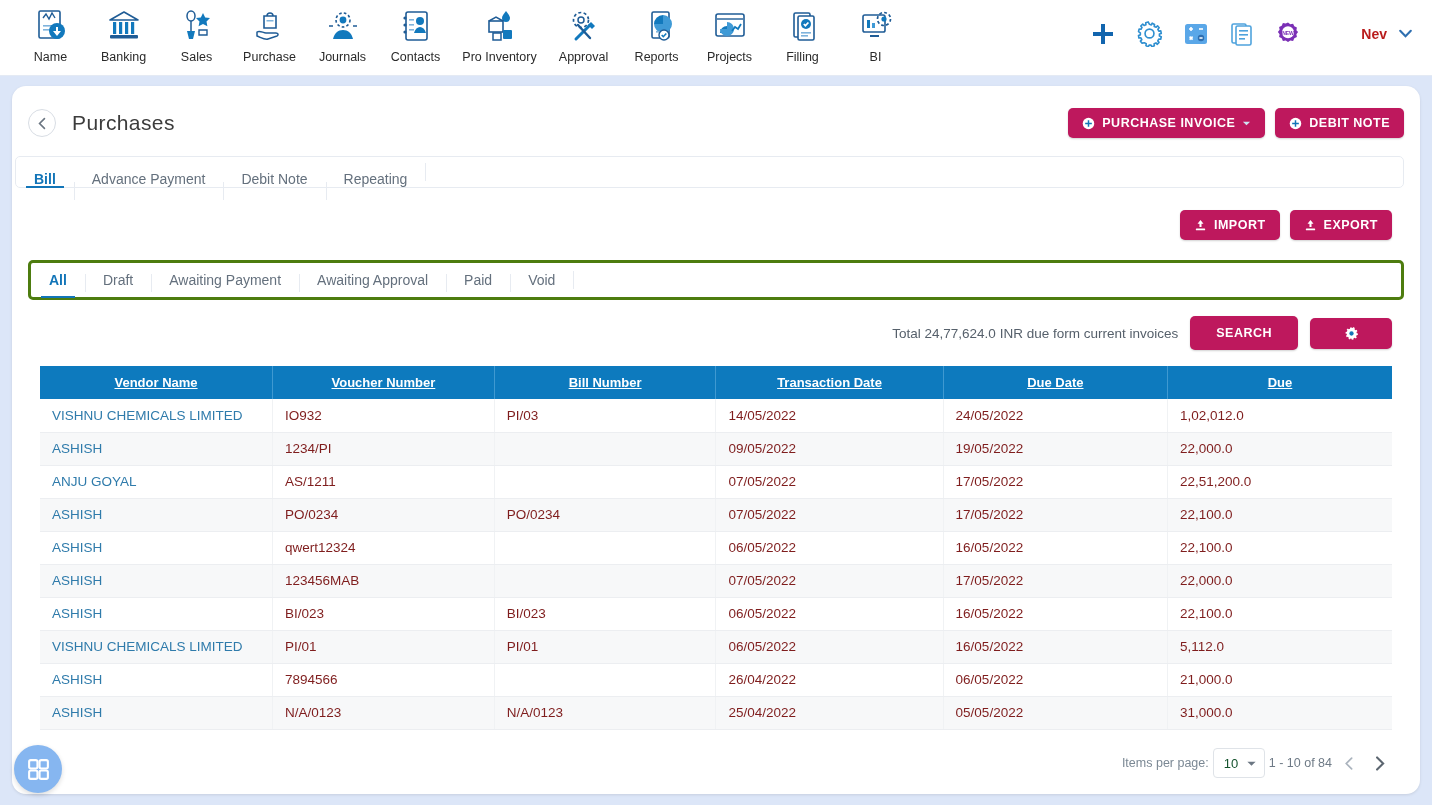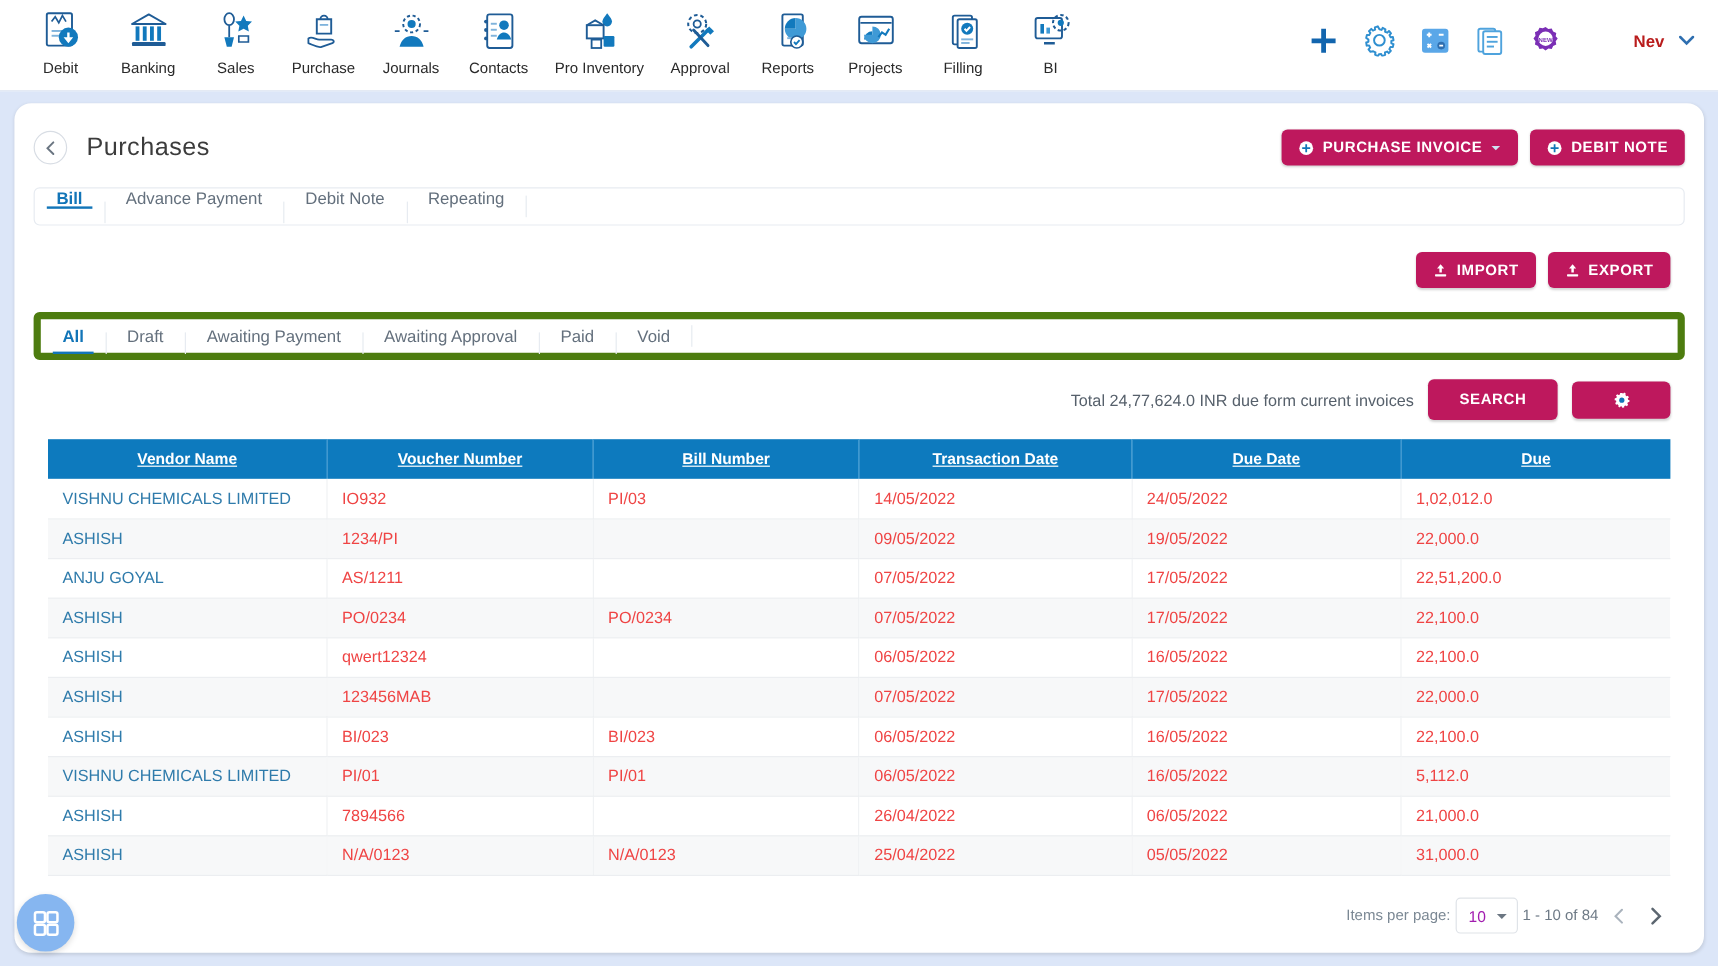--- a/index.html
+++ b/index.html
@@ -89,25 +89,25 @@
     padding: 0 14px;
     height: 30px;
     display: inline-flex; align-items: center; gap: 7px;
     cursor: pointer;
     box-shadow: 0 1px 2px rgba(0,0,0,.18);
   }
   .btn svg { flex: none; }
 
   
   .tabbar {
-    margin: 14px 16px 0 16px;
+    margin: 14px 16px 0 3px;
     border: 1px solid #e7ebf1;
     border-radius: 5px;
     height: 32px;
-    display: flex; align-items: flex-start;
+    display: flex; align-items: flex-end;
     background: #fff;
   }
   .tab {
     position: relative;
     display: flex; align-items: center;
     padding: 0 18px;
     font-size: 14px;
     color: #64707d;
     cursor: pointer;
     white-space: nowrap;
@@ -126,21 +126,21 @@
     background: #e7ebf1;
   }
 
   .io-row {
     display: flex; justify-content: flex-end; gap: 10px;
     margin: 22px 28px 0 0;
   }
 
   .filterbar {
     margin: 20px 16px 0 16px;
-    border: 6px solid #4d7c0f;
+    border: 3px solid #4d7c0f;
     border-radius: 5px;
     height: 40px;
     display: flex; align-items: stretch;
     background: #fff;
   }
 
   .search-row {
     display: flex; align-items: center; justify-content: flex-end;
     gap: 12px;
     margin: 16px 28px 0 0;
@@ -159,21 +159,21 @@
     font-weight: bold;
     height: 33px;
     text-align: center;
     border-right: 1px solid #3f99d1;
     text-decoration: underline;
   }
   thead th:last-child { border-right: none; }
   tbody td {
     height: 33px;
     font-size: 13.5px;
-    color: #ef4444;
+    color: #7f1d1d;
     padding: 0 12px;
     border-bottom: 1px solid #eceef1;
     border-right: 1px solid #f0f2f4;
     overflow: hidden; text-overflow: ellipsis; white-space: nowrap;
   }
   tbody td:last-child { border-right: none; }
   tbody tr:nth-child(even) { background: #f7f8f9; }
   tbody tr:nth-child(odd)  { background: #ffffff; }
   .vendor { color: #2f7bab; cursor: pointer; }
 
@@ -183,21 +183,21 @@
     right: 28px; bottom: 16px;
     display: flex; align-items: center; gap: 4px;
     font-size: 12.5px; color: #7b8894;
   }
   .ipp-select {
     border: 1px solid #dfe3e8;
     border-radius: 4px;
     height: 30px; min-width: 52px;
     display: flex; align-items: center; justify-content: space-between;
     padding: 0 7px 0 10px; gap: 6px;
-    color: #a21caf; font-size: 13px;
+    color: #14532d; font-size: 13px;
     cursor: pointer; background: #fff;
   }
   .range { color: #6e7a86; }
   .pg-btn {
     width: 26px; height: 26px; display: flex; align-items: center;
     justify-content: center; cursor: pointer;
   }
 
   
   .fab {
@@ -218,21 +218,21 @@
 
     <div class="nav-item">
       <svg class="nav-ico" viewBox="0 0 36 36">
         <rect x="6" y="3" width="21" height="27" rx="1.5" fill="#fff" stroke="#1f5c96" stroke-width="1.6"></rect>
         <path d="M10 10l3-4 3 5 3-6 3 5" fill="none" stroke="#1f5c96" stroke-width="1.4"></path>
         <rect x="10" y="17" width="9" height="1.6" fill="#7fb3dc"></rect>
         <rect x="10" y="21" width="7" height="1.6" fill="#7fb3dc"></rect>
         <circle cx="24" cy="23" r="8" fill="#1279bd"></circle>
         <path d="M24 18l4 5h-3v4h-2v-4h-3z" fill="#fff" transform="rotate(180 24 23)"></path>
       </svg>
-      <span class="nav-label">Debit</span>
+      <span class="nav-label">Name</span>
     </div>
 
     <div class="nav-item">
       <svg class="nav-ico" viewBox="0 0 36 36">
         <path d="M18 4L4 12h28z" fill="#fff" stroke="#1f5c96" stroke-width="1.6" stroke-linejoin="round"></path>
         <rect x="7" y="14" width="3.2" height="12" fill="#1279bd"></rect>
         <rect x="13" y="14" width="3.2" height="12" fill="#1279bd"></rect>
         <rect x="19" y="14" width="3.2" height="12" fill="#1279bd"></rect>
         <rect x="25" y="14" width="3.2" height="12" fill="#1279bd"></rect>
         <rect x="4" y="27" width="28" height="3.4" rx="1" fill="#1f5c96"></rect>

